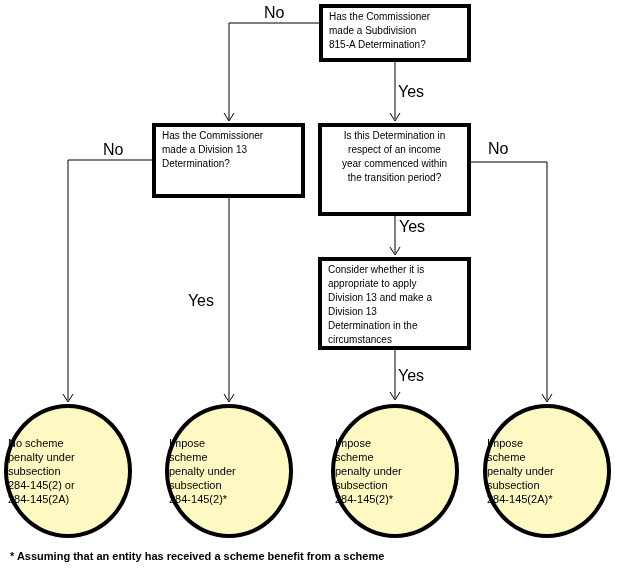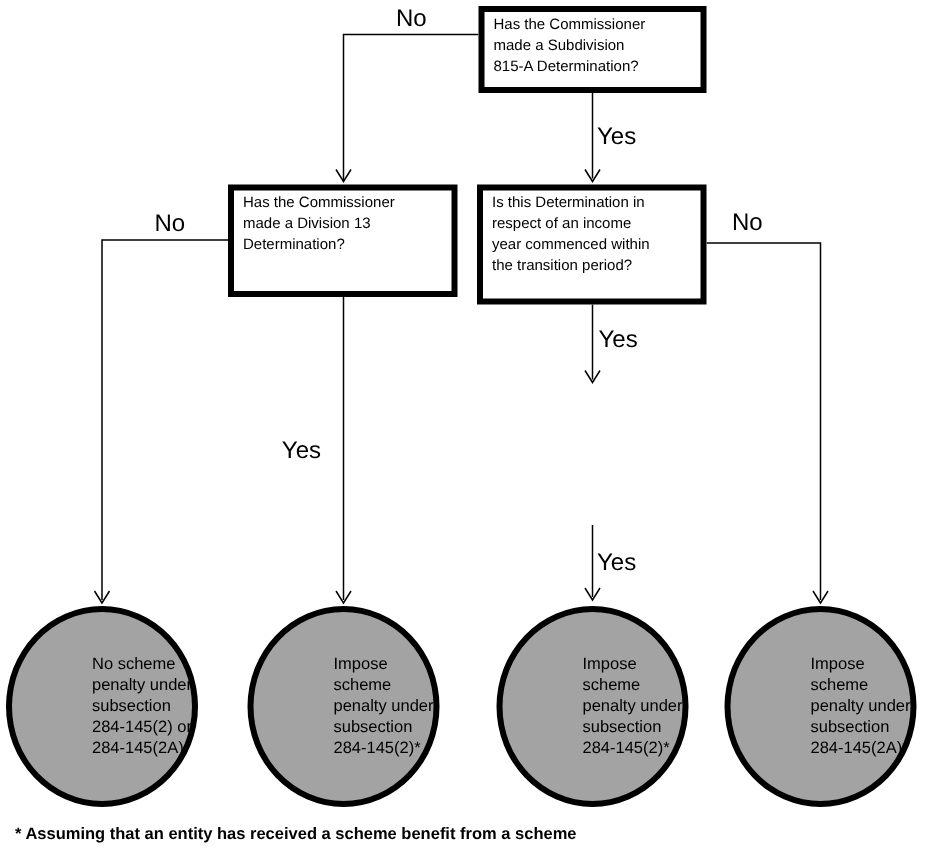--- a/index.html
+++ b/index.html
@@ -32,24 +32,24 @@
     line-height: 14px;
     padding: 2px 6px;
     white-space: pre-line;
     text-align: left;
   }
   .circle {
     position: absolute;
     box-sizing: border-box;
     border: 4px solid #000000;
     border-radius: 50%;
-    background: #a3a3a3;
+    background: #fef9c3;
     display: flex;
     align-items: center;
-    justify-content: flex-end;
+    justify-content: flex-start;
   }
   .circle .circle-text {
     font-size: 11px;
     line-height: 14px;
     white-space: pre-line;
     text-align: left;
   }
   .edge-label {
     position: absolute;
     font-size: 16px;
@@ -95,25 +95,31 @@
   </svg>
 
   <div class="box" style="left:319px; top:4px; width:152px; height:58px;">Has the Commissioner
 made a Subdivision
 815-A Determination?</div>
 
   <div class="box" style="left:152px; top:123px; width:153px; height:75px;">Has the Commissioner
 made a Division 13
 Determination?</div>
 
-  <div class="box" style="left:318px; top:123px; width:153px; height:80px;">Is this Determination in
+  <div class="box" style="left:318px; top:123px; width:153px; height:93px;text-align:center;">Is this Determination in
 respect of an income
 year commenced within
 the transition period?</div>
 
+  <div class="box" style="left:318px; top:257px; width:153px; height:93px;">Consider whether it is
+appropriate to apply
+Division 13 and make a
+Division 13
+Determination in the
+circumstances</div>
 
   <div class="circle" style="left:4px; top:404px; width:128px; height:134px;">
     <div class="circle-text">No scheme
 penalty under
 subsection
 284-145(2) or
 284-145(2A)</div>
   </div>
 
   <div class="circle" style="left:165px; top:404px; width:128px; height:134px;">

